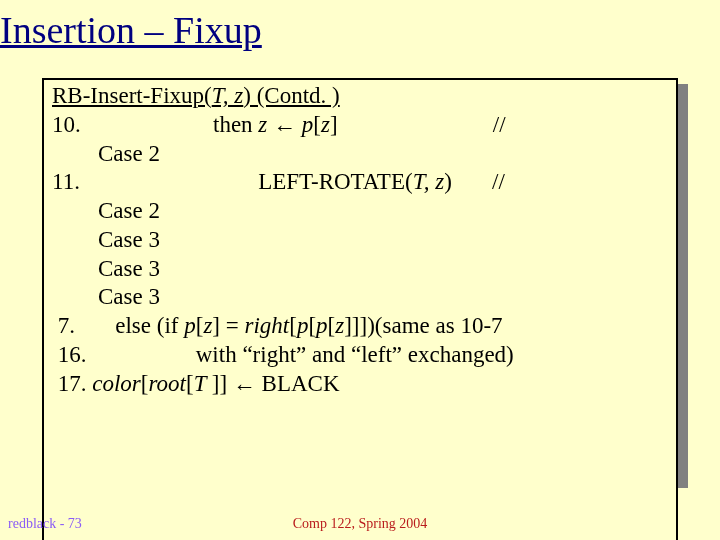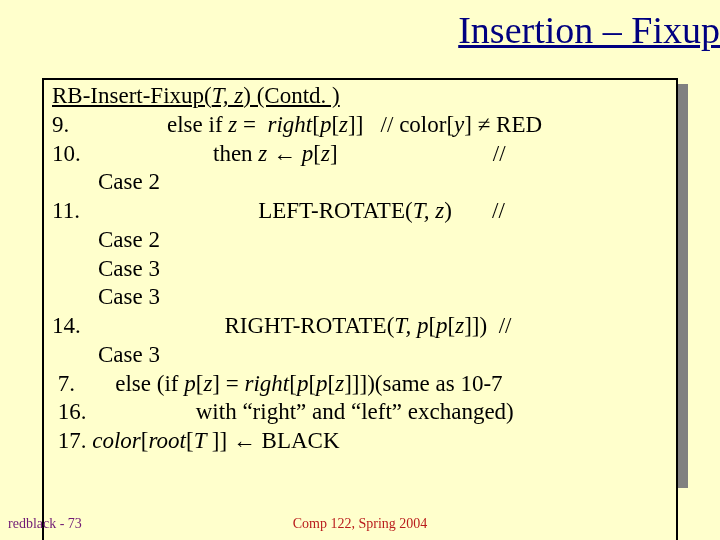--- a/index.html
+++ b/index.html
@@ -6,21 +6,21 @@
     margin: 0;
     padding: 0;
     width: 720px;
     height: 540px;
     background: #ffffcc;
     font-family: "Times New Roman", Times, serif;
     overflow: hidden;
     position: relative;
   }
   .title {
-    text-align: right;
+    text-align: left;
     font-size: 38px;
     color: #000080;
     text-decoration: underline;
     margin-top: 8px;
     margin-bottom: 30px;
     font-weight: normal;
   }
   .codebox-shadow {
     position: absolute;
     left: 48px;
@@ -44,48 +44,46 @@
     color: #000;
   }
   .hdr { text-decoration: underline; }
   .row { display: block; white-space: pre; }
   .it { font-style: italic; }
   .footer-left {
     position: absolute;
     left: 8px;
     bottom: 8px;
     font-size: 14px;
-    color: #701a75;
+    color: #8b5cf6;
   }
   .footer-center {
     position: absolute;
     left: 0;
     right: 0;
     bottom: 8px;
     text-align: center;
     font-size: 14px;
     color: #b91c1c;
   }
 </style>
 </head>
 <body>
 
 <div class="title">Insertion – Fixup</div>
 
 <div class="codebox-shadow"></div>
 <div class="codebox">
   <span class="row"><span class="hdr"><span>RB-Insert-Fixup(</span><span class="it">T, z</span><span>) (Contd. )</span></span></span>
-  <span class="row"><span>9.                 else if </span><span class="it">z</span><span> =  </span><span class="it">right</span><span>[</span><span class="it">p</span><span>[</span><span class="it">z</span><span>]]   // color[</span><span class="it">y</span><span>] ≠ RED</span></span>
   <span class="row"><span>10.                       then </span><span class="it">z</span><span> ← </span><span class="it">p</span><span>[</span><span class="it">z</span><span>]                           //</span></span>
   <span class="row">        Case 2</span>
   <span class="row"><span>11.                               LEFT-ROTATE(</span><span class="it">T, z</span><span>)       //</span></span>
   <span class="row">        Case 2</span>
   <span class="row">        Case 3</span>
   <span class="row">        Case 3</span>
-  <span class="row"><span>14.                         RIGHT-ROTATE(</span><span class="it">T, p</span><span>[</span><span class="it">p</span><span>[</span><span class="it">z</span><span>]])  //</span></span>
   <span class="row">        Case 3</span>
   <span class="row"><span> 7.       else (if </span><span class="it">p</span><span>[</span><span class="it">z</span><span>] = </span><span class="it">right</span><span>[</span><span class="it">p</span><span>[</span><span class="it">p</span><span>[</span><span class="it">z</span><span>]]])(same as 10-7</span></span>
   <span class="row"> 16.                   with “right” and “left” exchanged)</span>
   <span class="row"><span> 17. </span><span class="it">color</span><span>[</span><span class="it">root</span><span>[</span><span class="it">T </span><span>]] ← BLACK</span></span>
 </div>
 
 <div class="footer-left">redblack - 73</div>
 <div class="footer-center">Comp 122, Spring 2004</div>
 
 </body></html>

